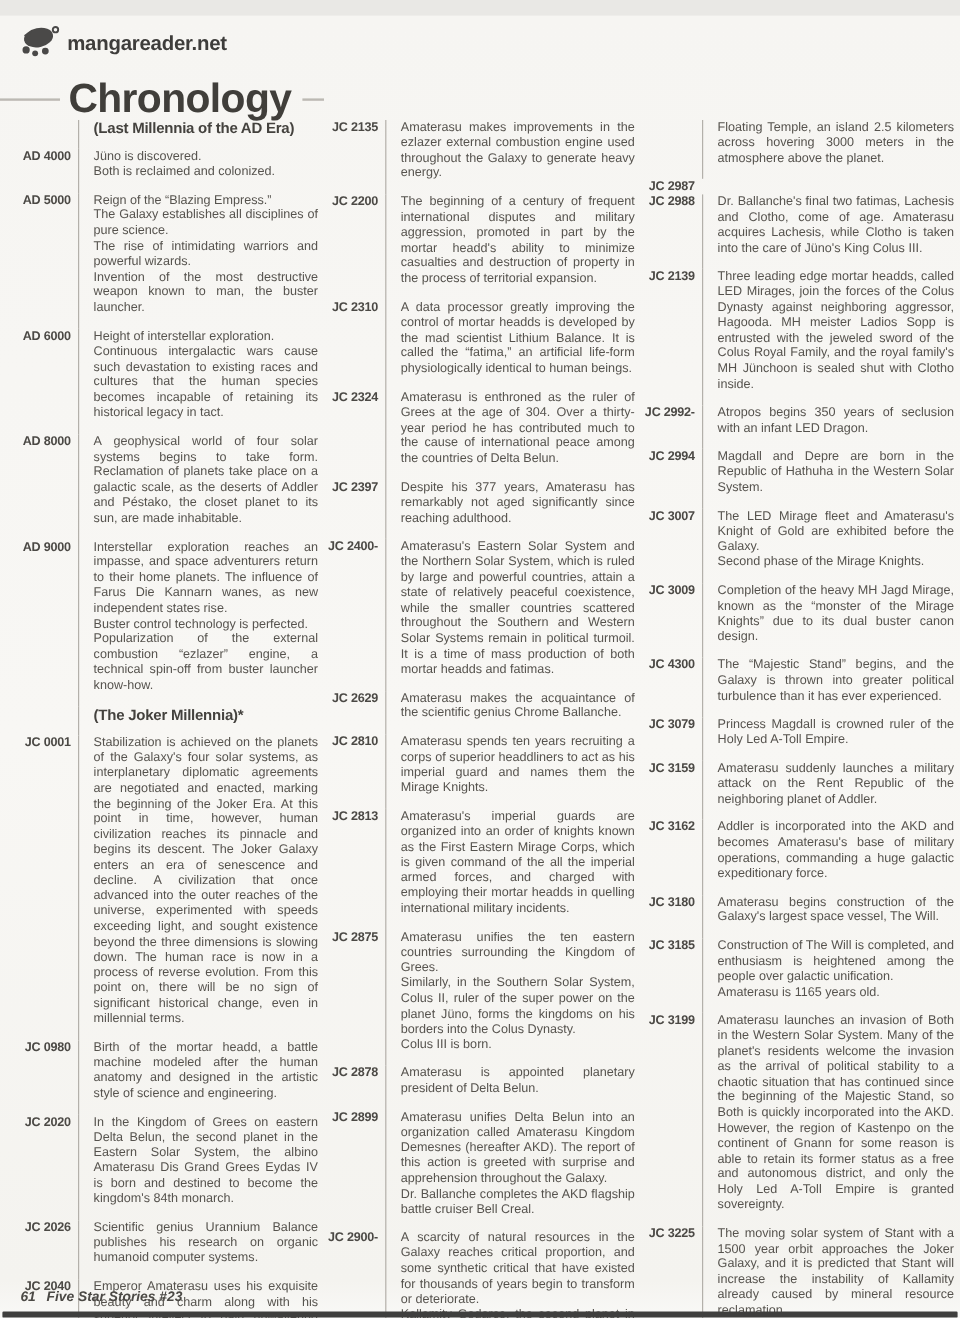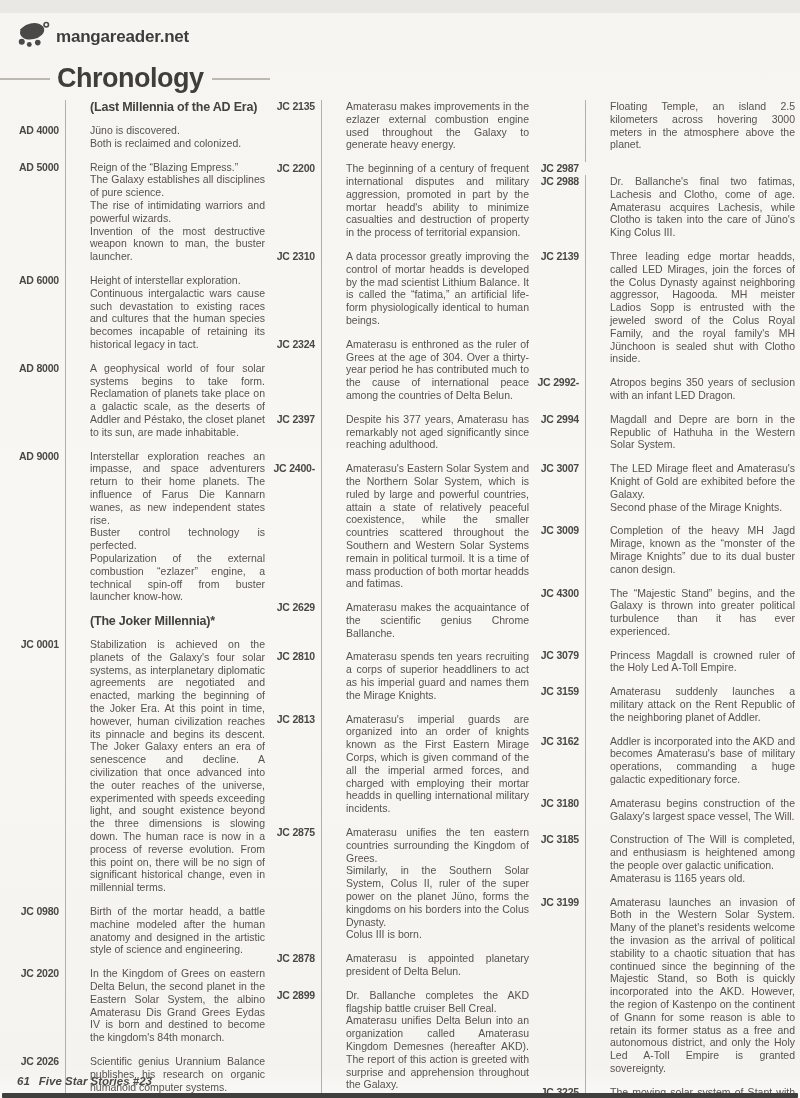--- a/index.html
+++ b/index.html
@@ -11,34 +11,34 @@
   }
   
   .logo{position:absolute;top:7px;left:15px;display:flex;align-items:flex-start;gap:3px;}
   .logo svg{display:block;}
   .logo-text{font-size:17px;font-weight:700;color:#3e3d3b;letter-spacing:-0.2px;margin-top:7px;}
   
   .title-row{position:absolute;top:50px;left:0;width:270px;display:flex;align-items:center;}
   .rule{height:2px;background:#bcb9b3;}
   .rule-left{width:50px;}
   .rule-right{flex:1;}
-  .title{font-size:27px;font-weight:700;color:#403e3a;padding:0 9px 0 7px;letter-spacing:-0.5px;white-space:nowrap;}
+  .title{font-size:34px;font-weight:700;color:#403e3a;padding:0 9px 0 7px;letter-spacing:-0.5px;white-space:nowrap;}
   
   .columns{position:absolute;top:87px;left:15px;display:flex;gap:6px;}
   .col{display:flex;flex-direction:column;}
   .col0{width:250px;}
   .col1{width:258px;}
   .col2{width:260px;}
   .blk{display:grid;grid-template-columns:50px 1fr;}
   .year{
     text-align:right;padding-right:6px;font-size:10.5px;line-height:12.8px;
     font-weight:700;color:#4b4945;letter-spacing:-0.2px;white-space:nowrap;
   }
   .txt{
-    border-left:1px solid #b3b0aa;padding-left:24px;padding-bottom:11px;
+    border-left:1px solid #b3b0aa;padding-left:12px;padding-bottom:11px;
     font-size:10.5px;line-height:12.8px;color:#56534e;
   }
   .ln{text-align:justify;}
   .heading .txt{
     font-size:12.5px;font-weight:700;color:#44423e;letter-spacing:-0.2px;
     padding-bottom:9px;line-height:15px;
   }
   
   .footer{
     position:absolute;left:17px;top:1062px;display:flex;gap:9px;
@@ -217,22 +217,22 @@
         </div>
         <div class="blk entry">
           <div class="year">JC 2878</div>
           <div class="txt">
             <div class="ln">Amaterasu is appointed planetary president of Delta Belun.</div>
           </div>
         </div>
         <div class="blk entry">
           <div class="year">JC 2899</div>
           <div class="txt">
+            <div class="ln">Amaterasu unifies Delta Belun into an organization called Amaterasu Kingdom Demesnes (hereafter AKD). The report of this action is greeted with surprise and apprehension throughout the Galaxy.</div>
             <div class="ln">Dr. Ballanche completes the AKD flagship battle cruiser Bell Creal.</div>
-            <div class="ln">Amaterasu unifies Delta Belun into an organization called Amaterasu Kingdom Demesnes (hereafter AKD). The report of this action is greeted with surprise and apprehension throughout the Galaxy.</div>
           </div>
         </div>
         <div class="blk entry">
           <div class="year">JC 2900-</div>
           <div class="txt">
             <div class="ln">A scarcity of natural resources in the Galaxy reaches critical proportion, and some synthetic critical that have existed for thousands of years begin to transform or deteriorate.</div>
             <div class="ln">Kallamity Godarce, the second planet in the Northern Solar System, begins to transform under the influence of its own planetary reclamation activities.</div>
           </div>
         </div>
       </div>

